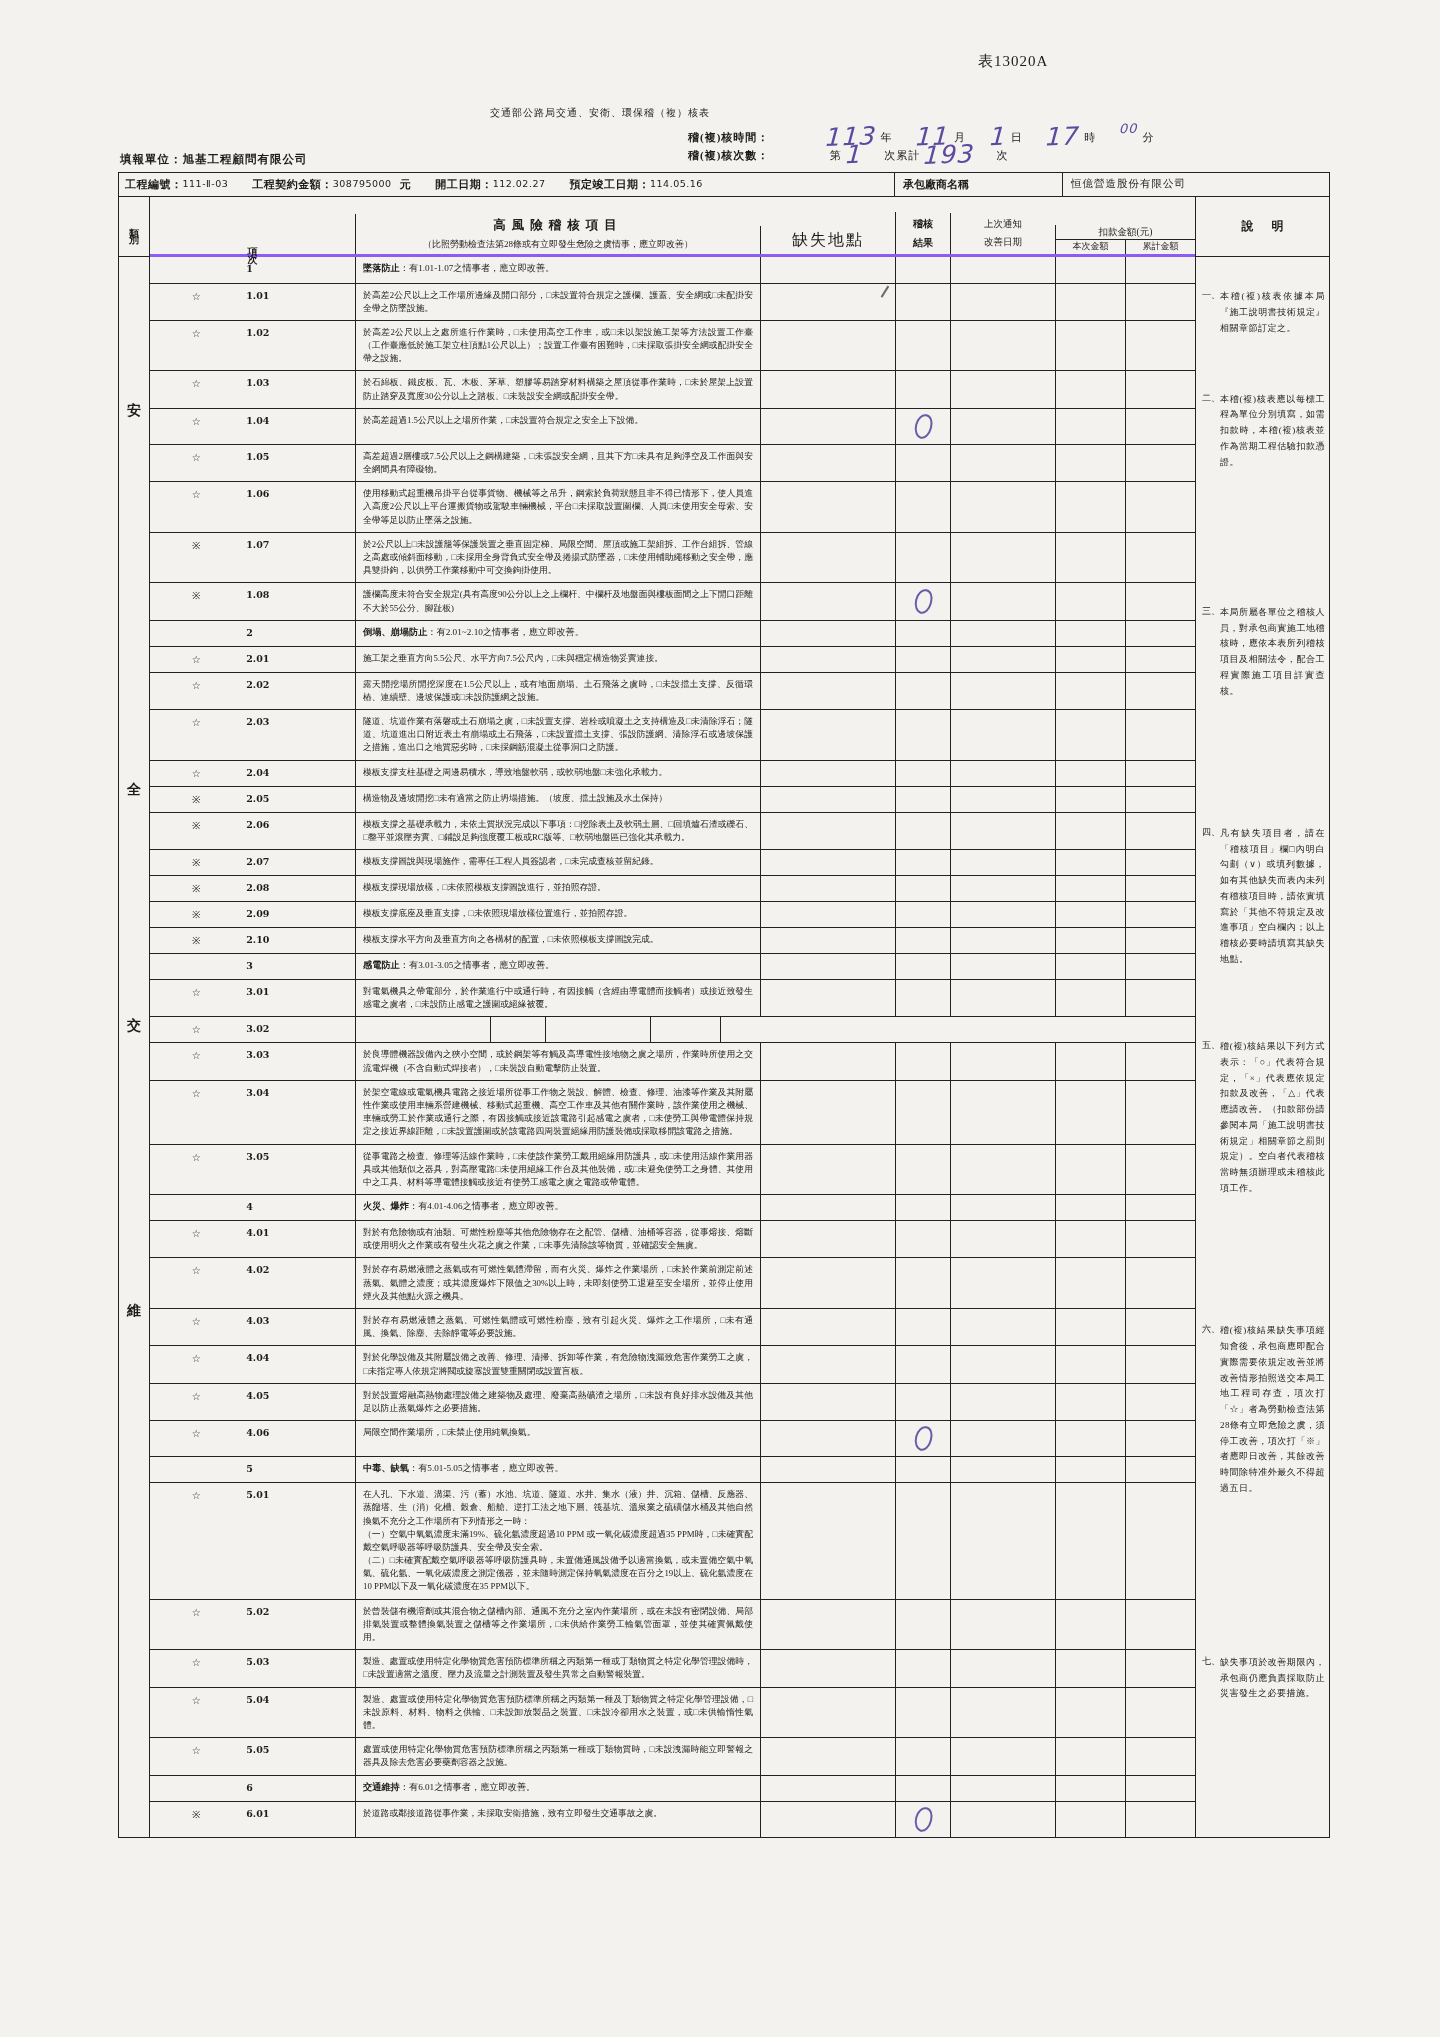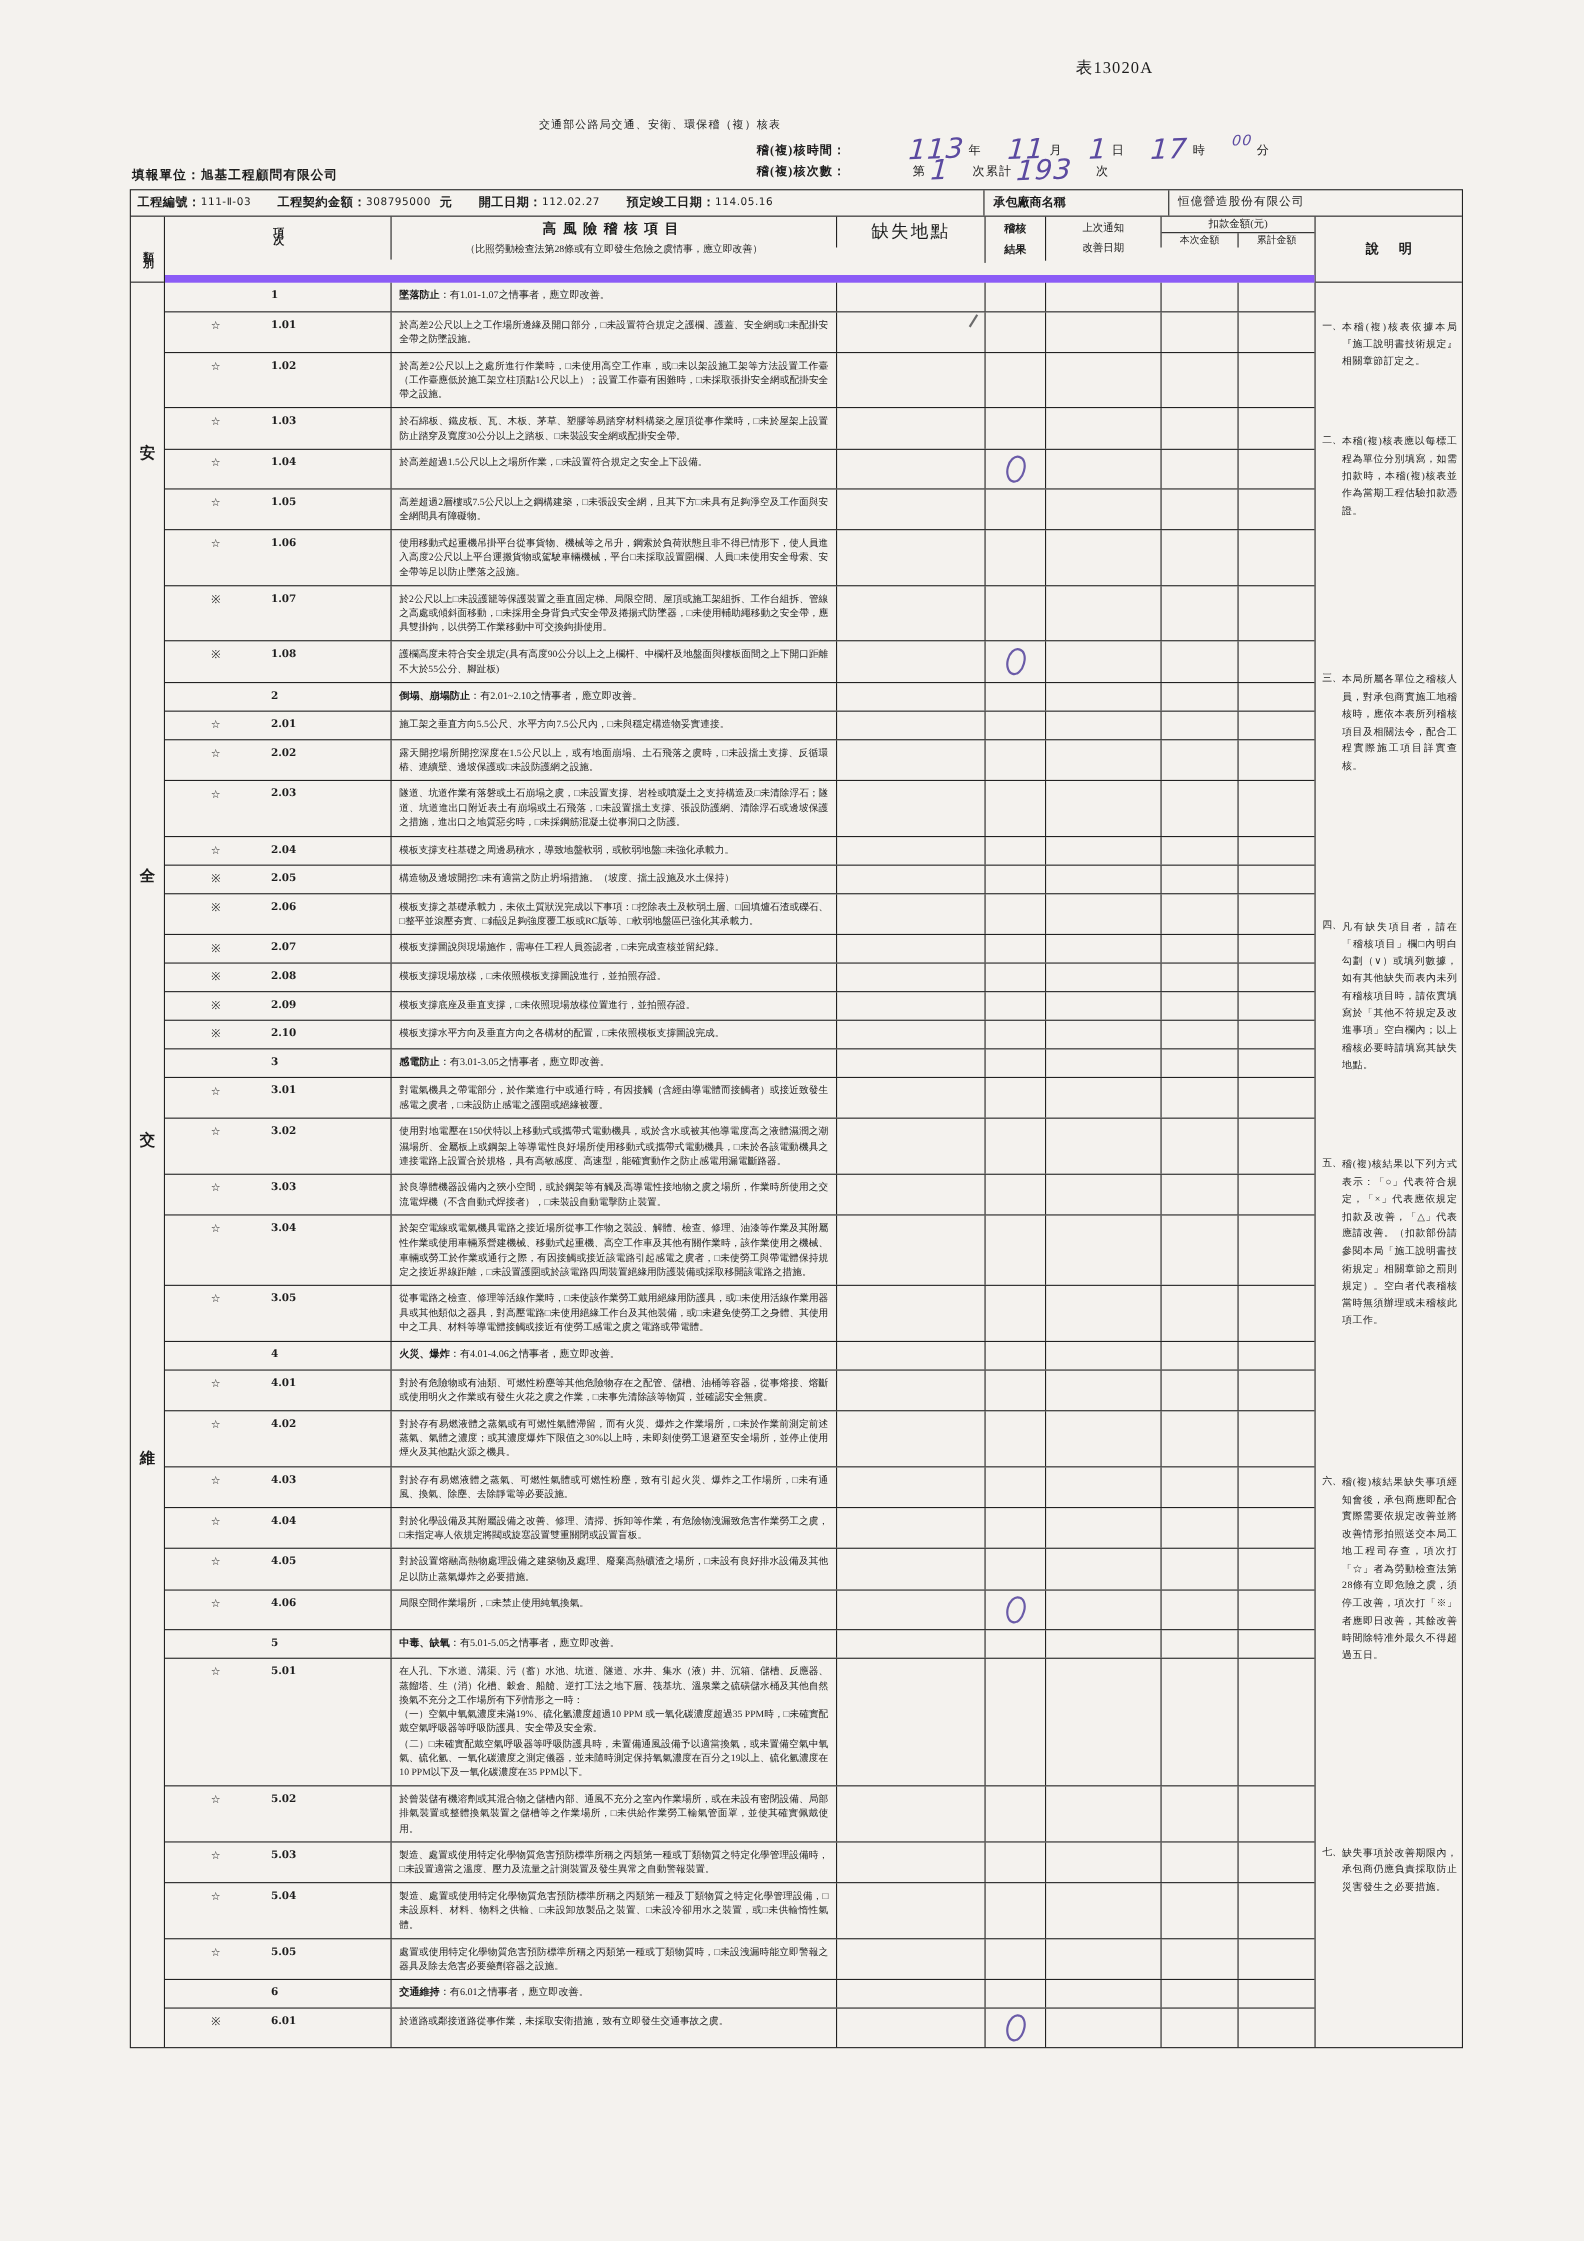--- a/index.html
+++ b/index.html
@@ -45,21 +45,21 @@
   .info-value{flex:1;border-left:1px solid #222;display:flex;align-items:center;padding:3px 8px;font-size:10.5px;letter-spacing:1px;}
   .f-num{font-family:"DejaVu Sans",sans-serif;font-size:9.5px;font-weight:normal;letter-spacing:0.5px;}
   .info-main .gap{margin-left:24px;}
   
   .bodyband{display:flex;flex:1;align-items:stretch;}
   .cat-col{flex:0 0 30px;position:relative;}
   .main-col{flex:0 0 1047px;border-left:1px solid #222;border-right:1px solid #222;display:flex;flex-direction:column;}
   .notes-col{flex:1;position:relative;font-size:9px;}
   .cat-char{position:absolute;left:0;width:100%;text-align:center;font-size:14px;font-weight:bold;}
   
-  .thead{display:flex;border-bottom:7px solid #8b5cf6;min-height:60px;align-items:flex-start;text-align:center;}
+  .thead{display:flex;border-bottom:3px solid #8b5cf6;min-height:60px;align-items:flex-end;text-align:center;}
   .thead .hc{display:flex;flex-direction:column;align-items:center;justify-content:center;border-left:1px solid #222;padding:2px;}
   .thead .hc:first-child{border-left:none;}
   .col-num{flex:0 0 205px;}
   .col-text{flex:0 0 405px;}
   .col-loc{flex:0 0 135px;}
   .col-result{flex:0 0 55px;}
   .col-prev{flex:0 0 105px;}
   .col-dedu{flex:0 0 140px;padding:0 !important;}
   .h-title1{font-size:12.5px;font-weight:bold;letter-spacing:6px;margin-bottom:3px;}
   .h-title2{font-size:9px;}
@@ -452,21 +452,20 @@
     <div class="cell c-result"></div>
     <div class="cell c-prev"></div>
     <div class="cell c-amt"></div>
     <div class="cell c-amt"></div>
   </div>
           <div class="row item">
     <div class="cell c-num">
       <span class="mk">☆</span>
       <span class="no">3.02</span>
     </div>
-    <div class="cell c-text">使用對地電壓在150伏特以上移動式或攜帶式電動機具，或於含水或被其他導電度高之液體濕潤之潮濕場所、金屬板上或鋼架上等導電性良好場所使用移動式或攜帶式電動機具，□未於各該電動機具之連接電路上設置合於規格，具有高敏感度、高速型，能確實動作之防止感電用漏電斷路器。</div>
     <div class="cell c-loc"></div>
     <div class="cell c-result"></div>
     <div class="cell c-prev"></div>
     <div class="cell c-amt"></div>
     <div class="cell c-amt"></div>
   </div>
           <div class="row item">
     <div class="cell c-num">
       <span class="mk">☆</span>
       <span class="no">3.03</span>

